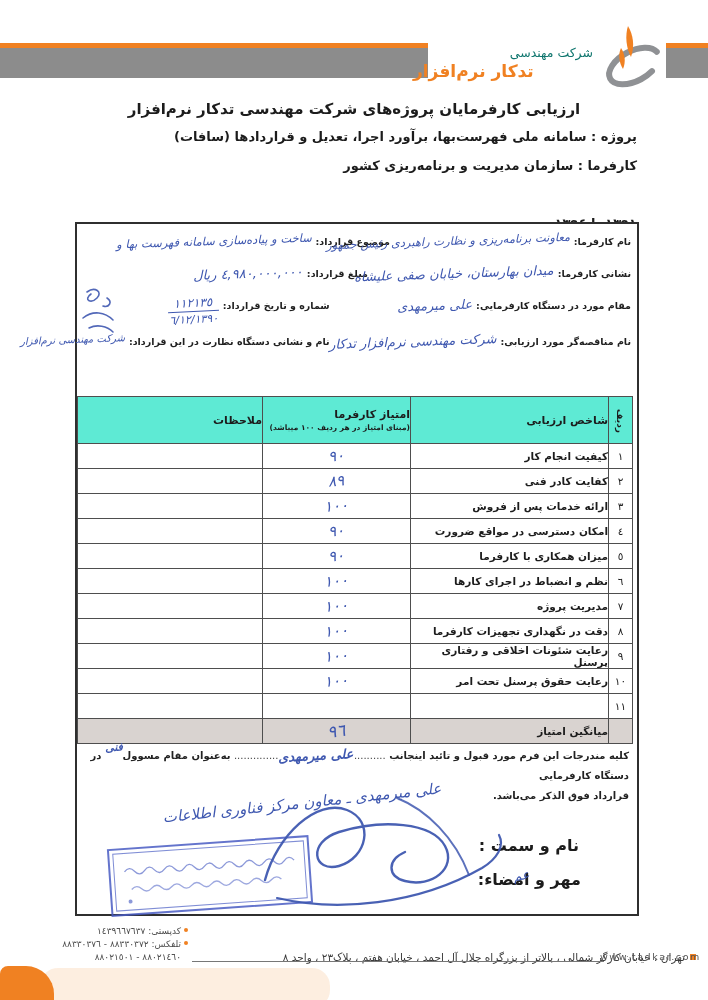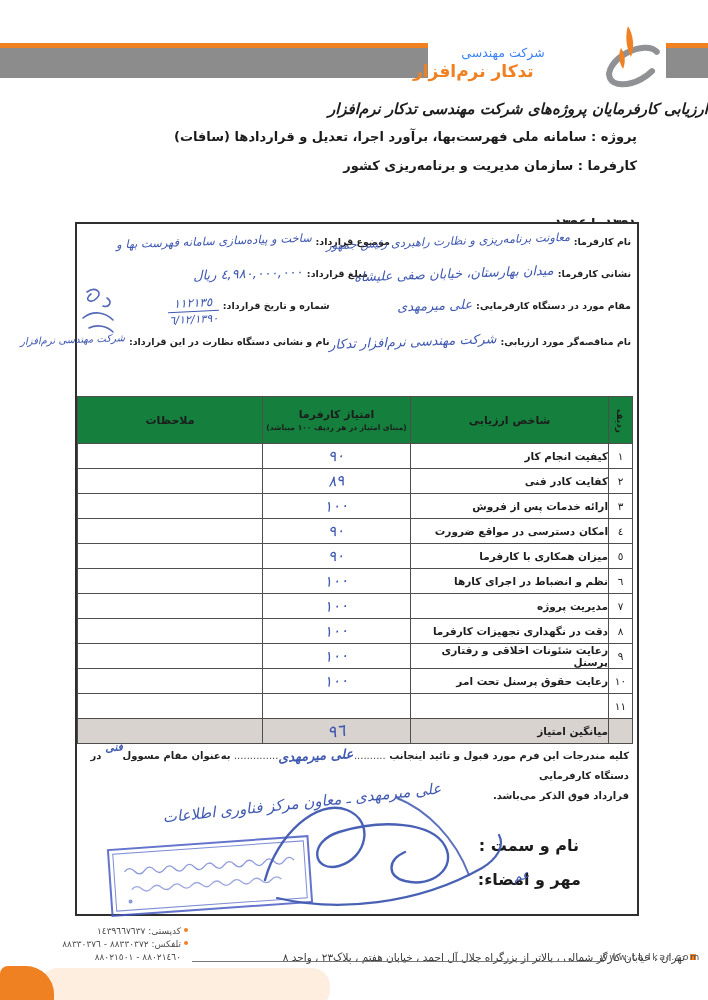--- a/index.html
+++ b/index.html
@@ -7,44 +7,44 @@
     position:relative;width:708px;height:1000px;margin:0 auto;background:#ffffff;
     font-family:"DejaVu Sans",sans-serif;color:#1c1c1c;direction:rtl;overflow:hidden;
   }
   
   .band{position:absolute;top:43px;}
   .band .o{height:5px;background:#F08122;}
   .band .g{height:30px;background:#8C8C8C;}
   .band-left{left:0;width:428px;}
   .band-right{left:666px;width:42px;}
   .logo-text{position:absolute;left:413px;top:45px;width:180px;text-align:left;direction:rtl;}
-  .logo-text .l1{font-size:12.5px;color:#3b82f6;display:block;text-align:center;}
+  .logo-text .l1{font-size:12.5px;color:#0f766e;display:block;text-align:right;}
   .logo-text .l2{font-size:17px;font-weight:bold;color:#F08122;display:block;text-align:left;margin-top:1px;}
   .swoosh{position:absolute;left:594px;top:24px;width:72px;height:72px;}
   
-  .title{position:absolute;top:100px;left:0;right:0;text-align:right;font-size:15px;font-weight:bold;font-style:italic;}
+  .title{position:absolute;top:100px;left:0;right:0;text-align:center;font-size:15px;font-weight:bold;}
   .intro{position:absolute;right:71px;text-align:right;font-size:13px;font-weight:bold;white-space:nowrap;}
   .intro.p1{top:129px;} .intro.p2{top:158px;} .intro.p3{top:176px;margin-top:40px;}
   
   .box{position:absolute;left:75px;top:222px;width:560px;height:690px;border:2px solid #2f2f2f;background:#fff;}
   .inforow{position:absolute;right:6px;left:6px;display:flex;direction:rtl;align-items:flex-start;}
   .inforow .fg{display:flex;gap:4px;align-items:flex-start;min-width:0;}
   .flabel{font-size:9.5px;font-weight:bold;white-space:nowrap;padding-top:4px;color:#1f1f1f;}
   .hw{font-style:italic;color:#3F58B0;white-space:nowrap;display:inline-block;}
   .hw.v{font-size:11.5px;transform:rotate(-2deg);padding-top:2px;}
   .hw.big{font-size:13px;}
   .rowA{top:8px;}  .rowB{top:40px;} .rowC{top:72px;} .rowD{top:108px;}
   .frac{display:inline-block;text-align:center;transform:rotate(-3deg);}
   .frac .t{display:block;font-size:12px;border-bottom:1.5px solid #3F58B0;padding:0 6px 1px;}
   .frac .b{display:block;font-size:11px;padding-top:1px;}
   .margin-scribble{position:absolute;left:0;top:60px;}
   
   table.eval{position:absolute;left:0;top:172px;width:556px;border-collapse:collapse;direction:rtl;table-layout:fixed;}
   table.eval th,table.eval td{border:1.5px solid #4e4e4e;padding:0;overflow:hidden;}
-  table.eval thead th{background:#15803d;height:46px;font-size:11px;font-weight:bold;}
+  table.eval thead th{background:#5eead4;height:46px;font-size:11px;font-weight:bold;text-align:right;}
   .col-no{width:24px;} .col-cr{width:198px;} .col-sc{width:148px;}
   th .rot{display:inline-block;transform:rotate(90deg);font-size:9px;white-space:nowrap;}
   th .note{display:block;font-size:7.5px;font-weight:bold;margin-top:2px;}
   table.eval tbody td{height:24px;font-size:10.5px;}
   td.cr{text-align:right;padding-right:6px;font-weight:bold;}
   td.no{text-align:center;font-size:10px;}
   td.sc{text-align:center;}
   td.sc .hw{font-size:15px;font-style:italic;transform:rotate(-5deg);}
   tr.avg td{background:#d9d3d0;height:32px;}
   tr.avg td.cr{font-weight:bold;padding-left:36px;}

